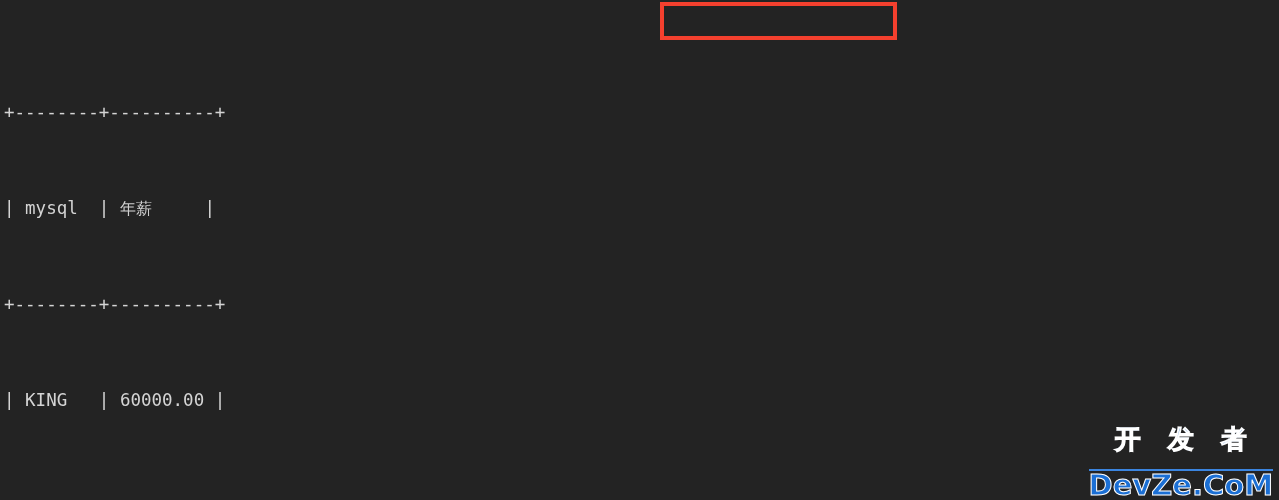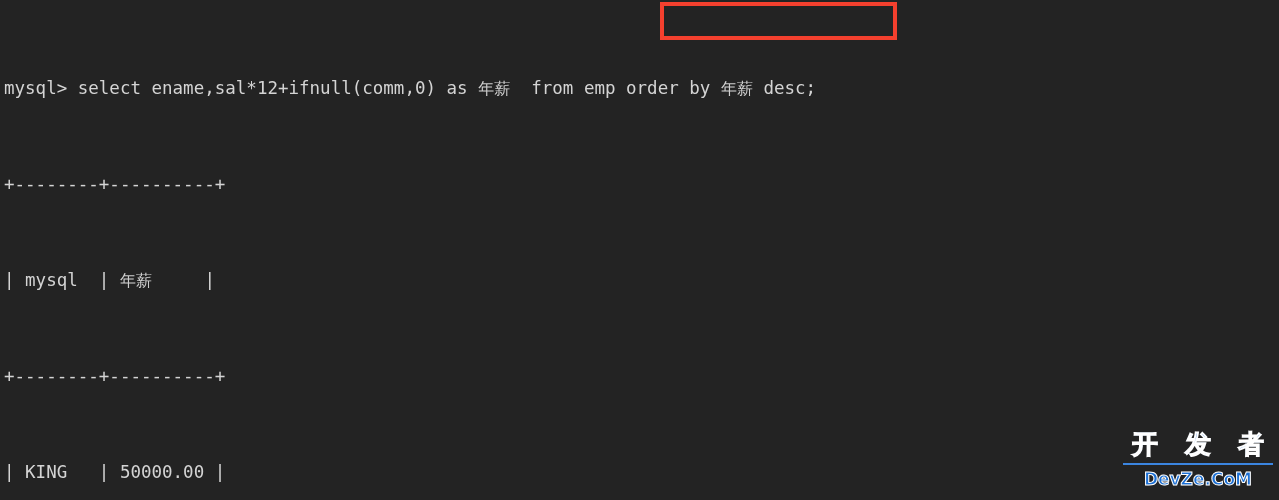--- a/index.html
+++ b/index.html
@@ -47,63 +47,62 @@
     width: 237px;
     height: 38px;
     border: 4px solid #f4402e;
     box-sizing: border-box;
     pointer-events: none;
   }
   
   #watermark {
     position: absolute;
     right: 6px;
-    bottom: 6px;
+    bottom: 0;
     text-align: center;
     user-select: none;
   }
   #watermark .wm-cjk {
     font-family: "DejaVu Sans", "Liberation Sans", sans-serif;
     font-size: 26px;
     font-weight: bold;
     letter-spacing: 9px;
     color: #1b6fd4;
     -webkit-text-stroke: 1px #ffffff;
     line-height: 30px;
     display: block;
     padding-left: 9px;
   }
   #watermark .wm-latin {
     font-family: "DejaVu Sans", "Liberation Sans", sans-serif;
-    font-size: 17px;
+    font-size: 29px;
     font-weight: bold;
     color: #1b6fd4;
     -webkit-text-stroke: 1px #ffffff;
     line-height: 29px;
     display: block;
     border-top: 2px solid #3b85e0;
-    margin-top: 4px;
+    margin-top: 15px;
   }
 </style>
 </head>
 <body>
 
 <div id="terminal">
 
   <div id="console">
 
-    <div class="line"><span>mysql&gt; </span><span>select ename,sal*12+ifnull(comm,0) as </span><span class="cjk">年薪</span><span>  from emp </span><span>order by </span><span class="cjk">年薪</span><span> desc;</span></div>
 
     <div class="line rule">+--------+----------+</div>
 
     <div class="line"><span>| </span><span>mysql</span><span>  | </span><span class="cjk">年薪</span><span>     |</span></div>
 
     <div class="line rule">+--------+----------+</div>
 
-    <div class="line">| KING   | 50000.00 |</div>
+    <div class="line">| KING   | 60000.00 |</div>
     
     
     
     
     
     
     
     
     
     

